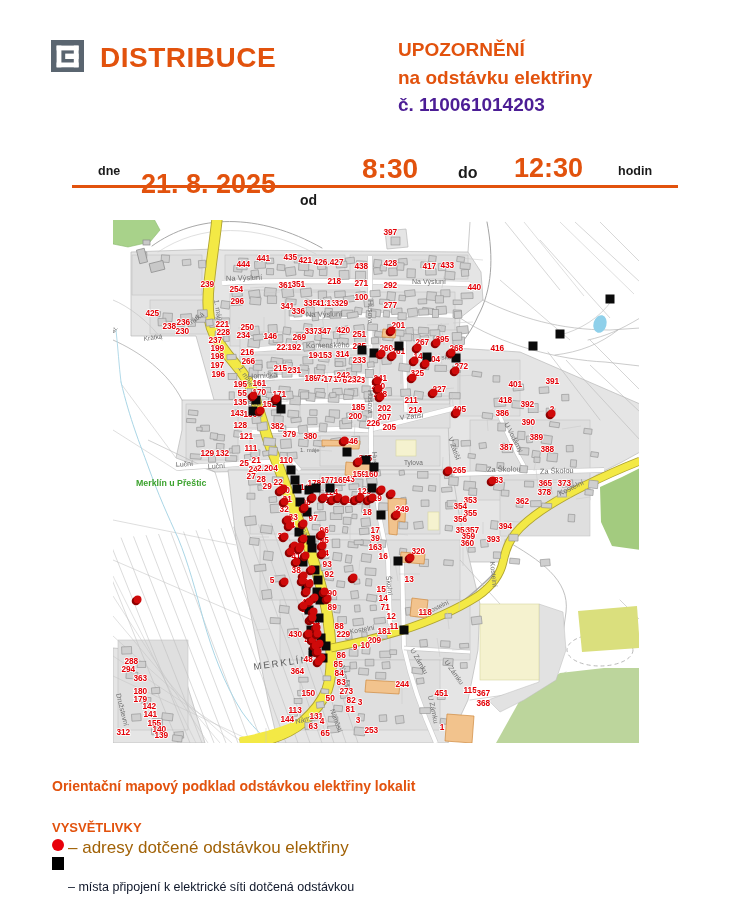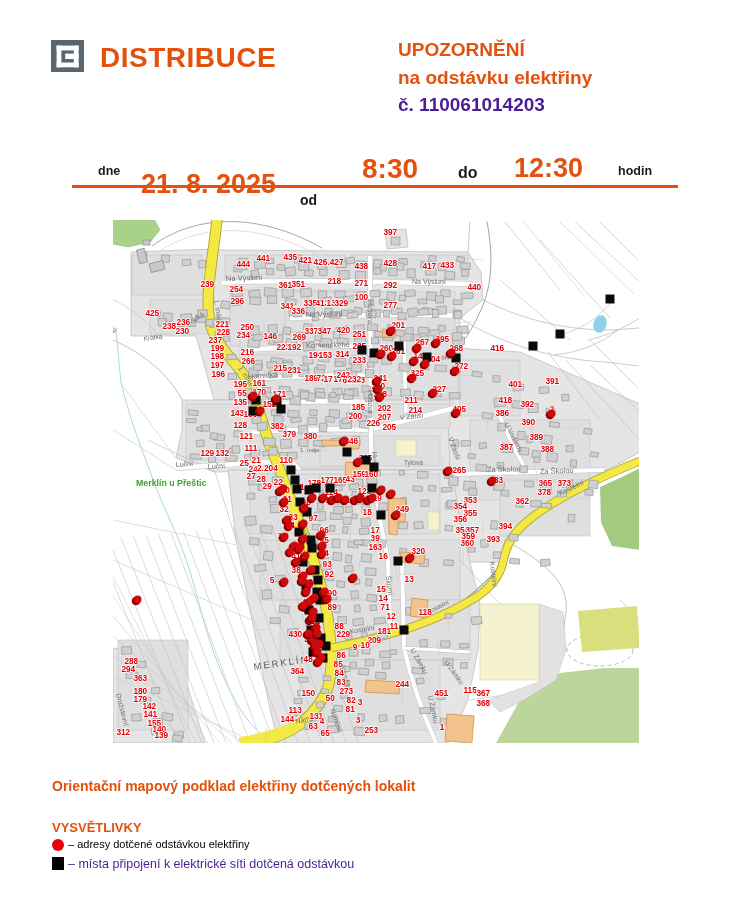--- a/index.html
+++ b/index.html
@@ -1179,17 +1179,17 @@
       <circle cx="343.0" cy="442.0" r="4.3" fill="#8d0000"></circle>
       <circle cx="344.6" cy="440.4" r="3.9" fill="#cf0a0a"></circle>
       <circle cx="357.0" cy="463.0" r="4.3" fill="#8d0000"></circle>
       <circle cx="358.6" cy="461.4" r="3.9" fill="#cf0a0a"></circle>
       <circle cx="380.0" cy="491.0" r="4.3" fill="#8d0000"></circle>
       <circle cx="381.6" cy="489.4" r="3.9" fill="#cf0a0a"></circle>
       <circle cx="390.0" cy="495.0" r="4.3" fill="#8d0000"></circle>
       <circle cx="391.6" cy="493.4" r="3.9" fill="#cf0a0a"></circle>
     </g>
   </svg>
-<div class="abs or" style="left:52px;top:778px;font-size:14px;">Orientační mapový podklad elektřiny dotčených lokalit</div>
+<div class="abs or" style="left:52px;top:778px;font-size:14px;">Orientační mapový podklad odstávkou elektřiny lokalit</div>
 <div class="abs or" style="left:52px;top:820px;font-size:13px;">VYSVĚTLIVKY</div>
 <div class="abs" style="left:52px;top:839px;width:12px;height:12px;background:#e8000a;border-radius:50%;"></div>
-<div class="abs" style="left:68px;top:838px;font-size:11px;color:#000000;">– adresy dotčené odstávkou elektřiny</div>
+<div class="abs" style="left:68px;top:838px;font-size:17px;color:#a16207;">– adresy dotčené odstávkou elektřiny</div>
 <div class="abs" style="left:52px;top:857px;width:12px;height:13px;background:#000000;"></div>
-<div class="abs" style="left:68px;top:857px;font-size:12.5px;color:#4c1d95;">– místa připojení k elektrické síti dotčená odstávkou</div>
+<div class="abs" style="left:68px;top:880px;font-size:12.5px;color:#0f172a;">– místa připojení k elektrické síti dotčená odstávkou</div>
 </body></html>

